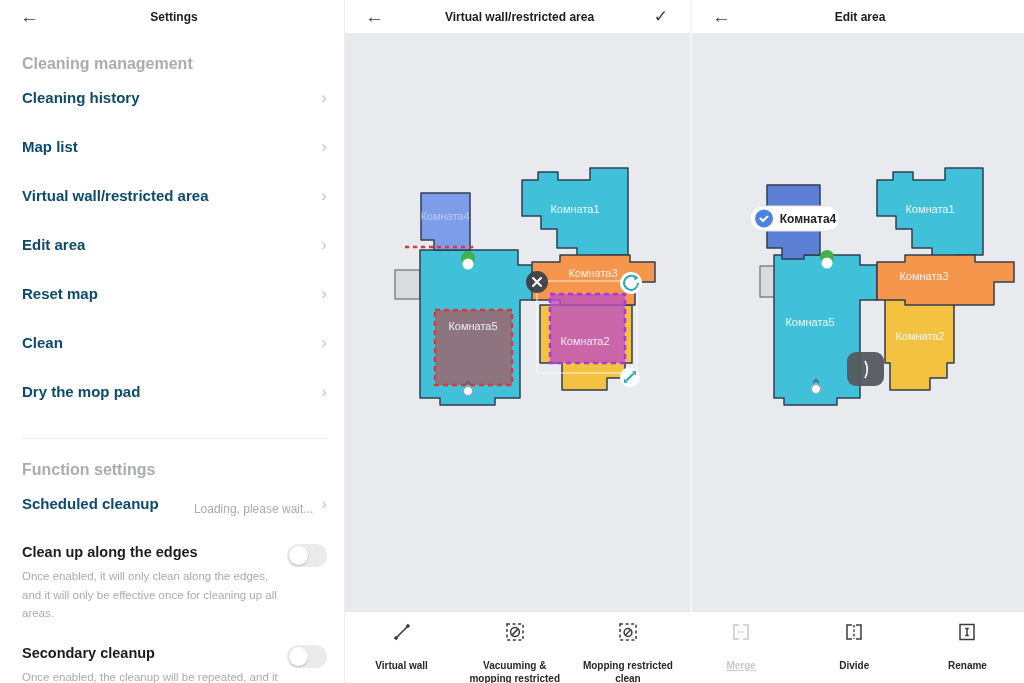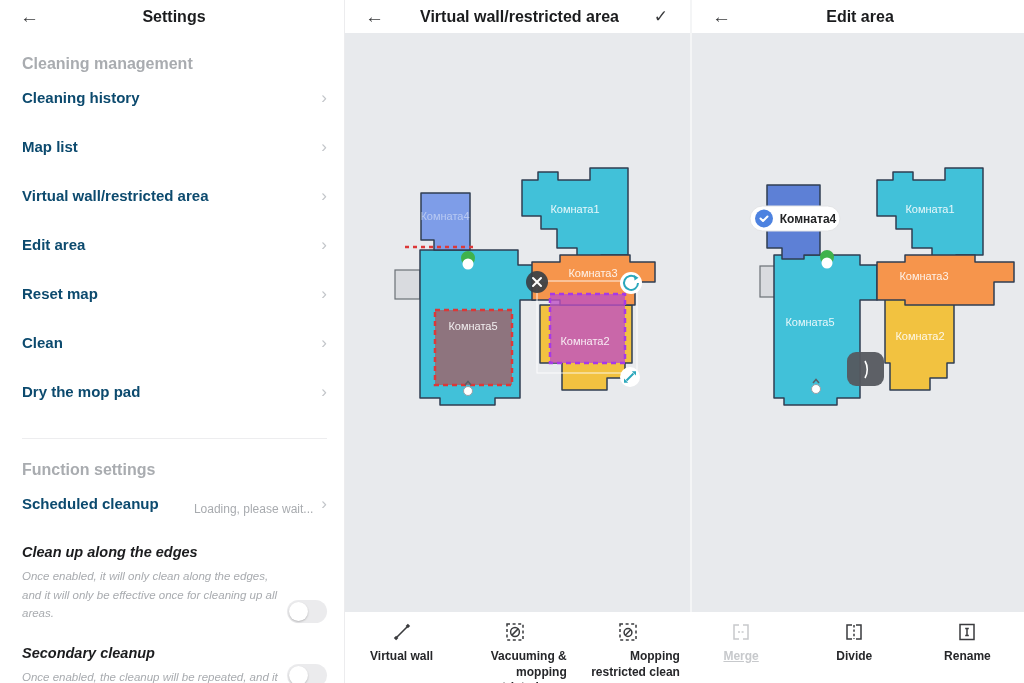--- a/index.html
+++ b/index.html
@@ -8,49 +8,49 @@
   #app { position:relative; width:1024px; height:683px; background:#fff; overflow:hidden; }
 
   
   .panel { position:absolute; top:0; height:683px; background:#fff; }
   #settings-panel { left:0; width:345px; border-right:1px solid #ececee; }
   #vw-panel { left:345px; width:345px; }
   #edit-panel { left:690px; width:334px; border-left:2px solid #f4f5f6; }
 
   .p-header { position:relative; height:33px; display:flex; align-items:center; padding:0 20px; background:#fff; }
   .back { font-size:19px; color:#3a3b3d; line-height:1; cursor:pointer; }
-  .p-title { position:absolute; left:4px; right:0; text-align:center; font-size:16px; font-weight:bold; color:#1b1c1e; }
+  .p-title { position:absolute; left:4px; right:0; text-align:center; font-size:12px; font-weight:bold; color:#1b1c1e; }
   .confirm { position:absolute; right:22px; font-size:17px; color:#3a3b3d; }
 
   
   .s-body { padding:0 17px 0 22px; }
   .sec-label { margin-top:22px; font-size:16px; font-weight:bold; color:#a9acb0; }
   .s-row { height:49px; display:flex; align-items:center; justify-content:space-between; cursor:pointer; }
   .s-row .lbl { font-size:15px; font-weight:bold; color:#0c4a6e; }
   .chev { color:#c3c6ca; font-size:17px; }
   .divider { height:1px; background:#ededef; margin-top:22px; }
   .row-right { display:flex; align-items:center; gap:8px; }
   .loading-txt { font-size:12px; color:#a8abaf;margin-top:11px; }
-  .blk { margin-top:16px; display:flex; align-items:flex-end; justify-content:space-between;font-style:italic; }
+  .blk { margin-top:16px; display:flex; align-items:flex-start; justify-content:space-between; }
   .blk .txt { width:272px; }
   .blk .t { font-size:14.5px; font-weight:bold; color:#1b1c1e; margin-bottom:7px; }
   .blk .d { font-size:11.5px; color:#a8abaf; line-height:1.62; }
   .toggle { width:40px; height:23px; border-radius:12px; background:#ebebed; position:relative; flex:0 0 auto; cursor:pointer; }
   .toggle .knob { position:absolute; left:2px; top:2px; width:19px; height:19px; border-radius:50%; background:#fff; box-shadow:0 1px 2px rgba(0,0,0,.22); }
 
   
   .map-wrap { position:absolute; top:33px; left:0; right:0; height:579px; background:#c4b5fd; }
   svg text.room-label { font-family:"Liberation Sans", sans-serif; font-size:11px; fill:rgba(255,255,255,.88); }
   svg text.room-label.faded { fill:rgba(255,255,255,.45); }
   svg .wall { stroke:#2f3e52; stroke-width:1.5; stroke-linejoin:round; }
 
   
   #toolbar { position:absolute; left:345px; top:612px; width:679px; height:71px; background:#fff; display:flex; align-items:flex-start; padding-top:8px; }
   .tool { flex:1; display:flex; flex-direction:column; align-items:center; cursor:pointer; }
-  .tool .t-lbl { margin-top:5px; font-size:12px; font-weight:bold; color:#26272a; text-align:right; line-height:1.3; max-width:104px; }
+  .tool .t-lbl { margin-top:15px; font-size:10px; font-weight:bold; color:#26272a; text-align:center; line-height:1.3; max-width:104px; }
   .tool.disabled { cursor:default; }
   .tool.disabled .t-lbl { color:#c7c9cc;text-decoration:underline; }
 </style>
 </head>
 <body>
 
 <div id="app">
 
   <div class="panel" id="settings-panel">
     <div class="p-header">

